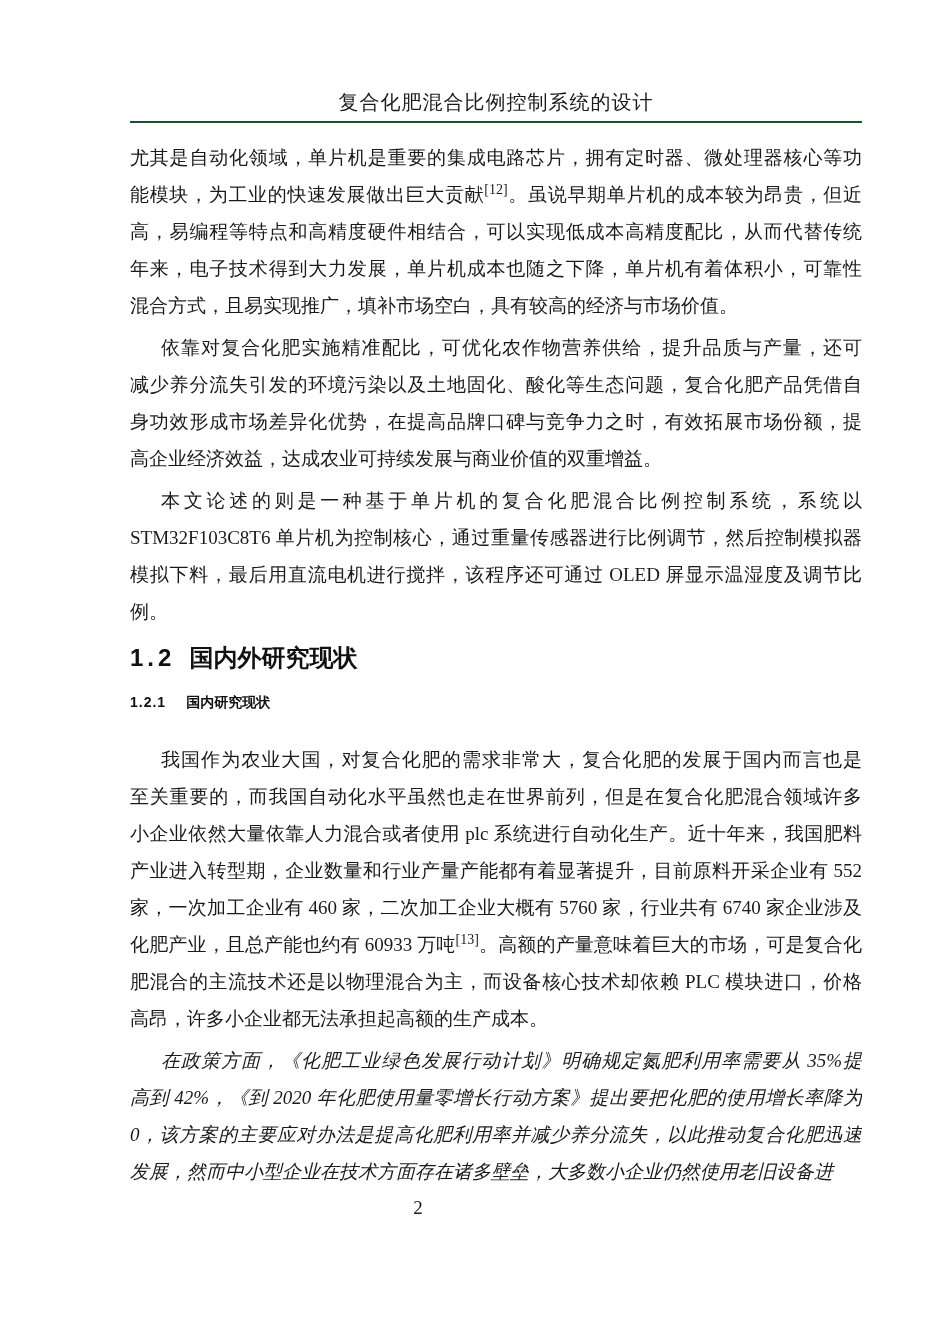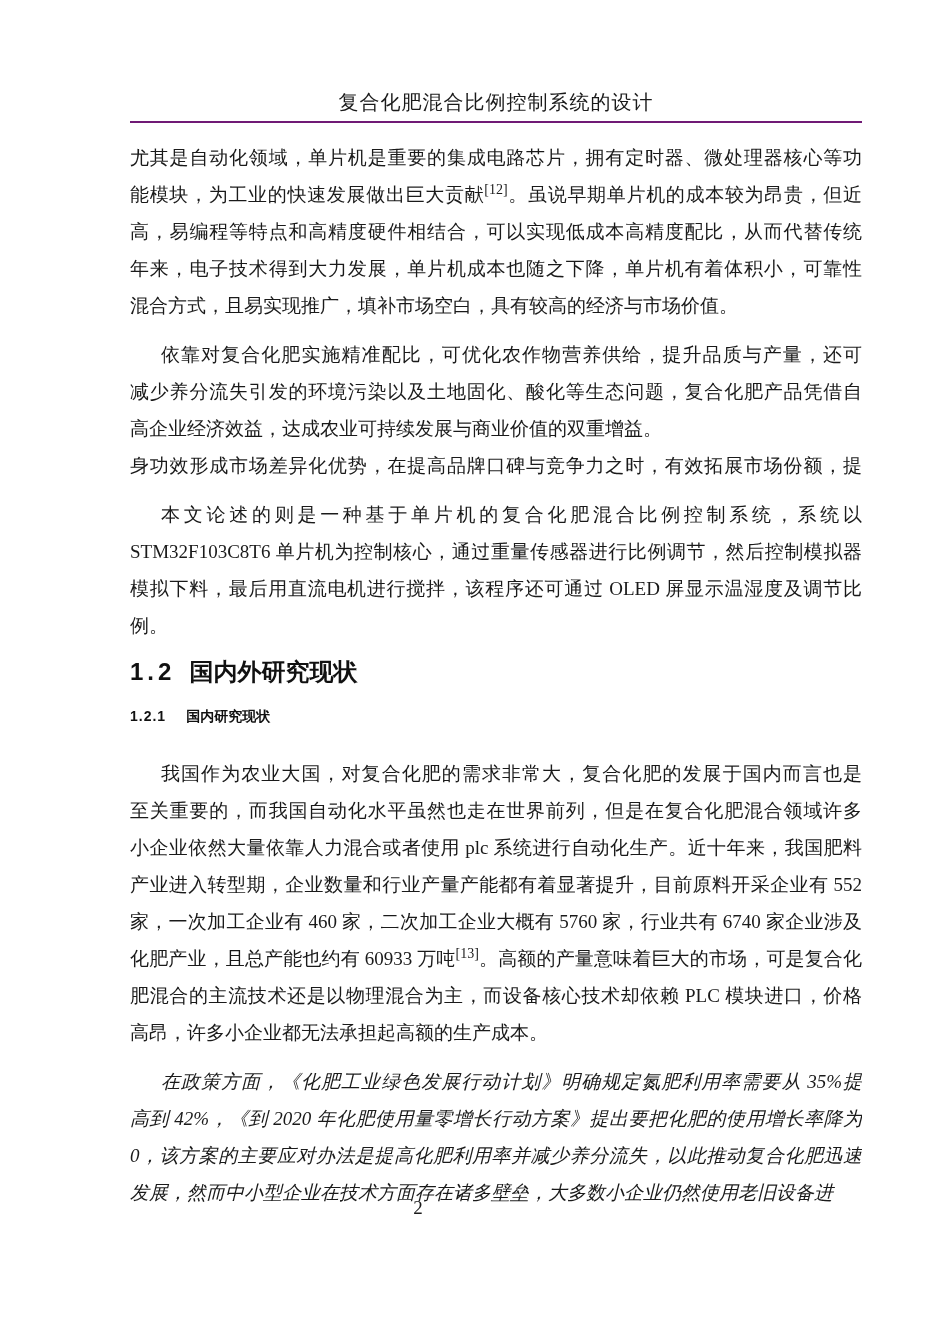--- a/index.html
+++ b/index.html
@@ -18,26 +18,26 @@
   .content {
     margin-left: 130px;
     width: 732px;
   }
   .doc-header {
     margin-top: 88px;
     text-align: center;
     font-size: 20px;
     line-height: 28px;
     padding-bottom: 5px;
-    border-bottom: 2px solid #701a75;
+    border-bottom: 2px solid #14532d;
     letter-spacing: 1px;
   }
   .para { margin: 0; }
   .para1 { margin-top: 16px; }
-  .para + .para { margin-top: 12px; }
+  .para + .para { margin-top: 5px; }
   .line {
     height: 37px;
     line-height: 37px;
     overflow: hidden;
     text-align: justify;
     text-align-last: justify;
     white-space: normal;
   }
   .line.last { text-align-last: left; }
   .line.indent { text-indent: 31px; }
@@ -90,22 +90,22 @@
     <div class="para para1">
         <div class="line">尤其是自动化领域，单片机是重要的集成电路芯片，拥有定时器、微处理器核心等功</div>
         <div class="line">能模块，为工业的快速发展做出巨大贡献<sup>[12]</sup>。虽说早期单片机的成本较为昂贵，但近</div>
         <div class="line">高，易编程等特点和高精度硬件相结合，可以实现低成本高精度配比，从而代替传统</div>
         <div class="line">年来，电子技术得到大力发展，单片机成本也随之下降，单片机有着体积小，可靠性</div>
         <div class="line last">混合方式，且易实现推广，填补市场空白，具有较高的经济与市场价值。</div>
       </div>
     <div class="para">
         <div class="line indent">依靠对复合化肥实施精准配比，可优化农作物营养供给，提升品质与产量，还可</div>
         <div class="line">减少养分流失引发的环境污染以及土地固化、酸化等生态问题，复合化肥产品凭借自</div>
+        <div class="line">身功效形成市场差异化优势，在提高品牌口碑与竞争力之时，有效拓展市场份额，提</div>
         <div class="line last">高企业经济效益，达成农业可持续发展与商业价值的双重增益。</div>
-        <div class="line">身功效形成市场差异化优势，在提高品牌口碑与竞争力之时，有效拓展市场份额，提</div>
       </div>
     <div class="para">
         <div class="line indent">本文论述的则是一种基于单片机的复合化肥混合比例控制系统，系统以</div>
         <div class="line">STM32F103C8T6 单片机为控制核心，通过重量传感器进行比例调节，然后控制模拟器</div>
         <div class="line">模拟下料，最后用直流电机进行搅拌，该程序还可通过 OLED 屏显示温湿度及调节比</div>
         <div class="line last">例。</div>
       </div>
 
     <h2 class="sec">
       <span class="h-num">1.2</span><span>国内外研究现状</span>

